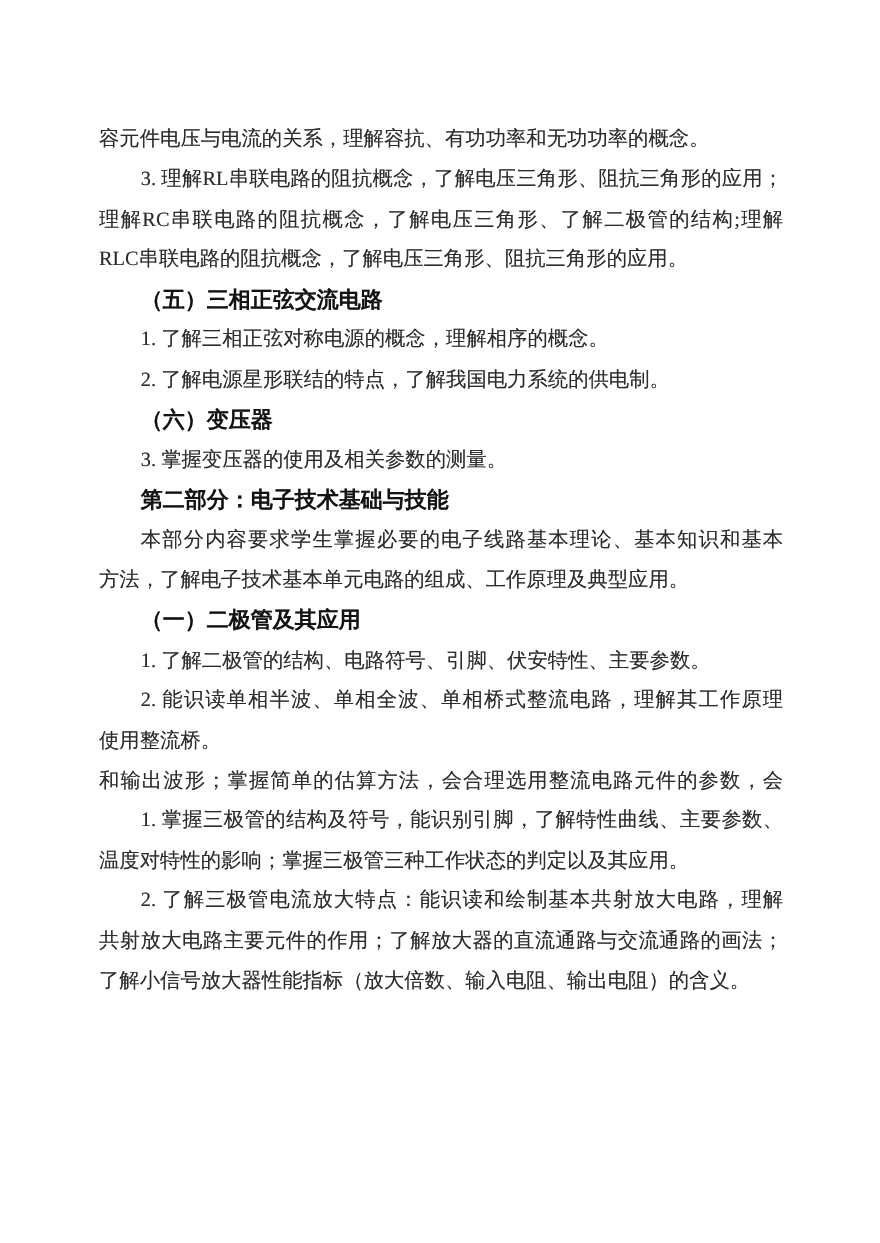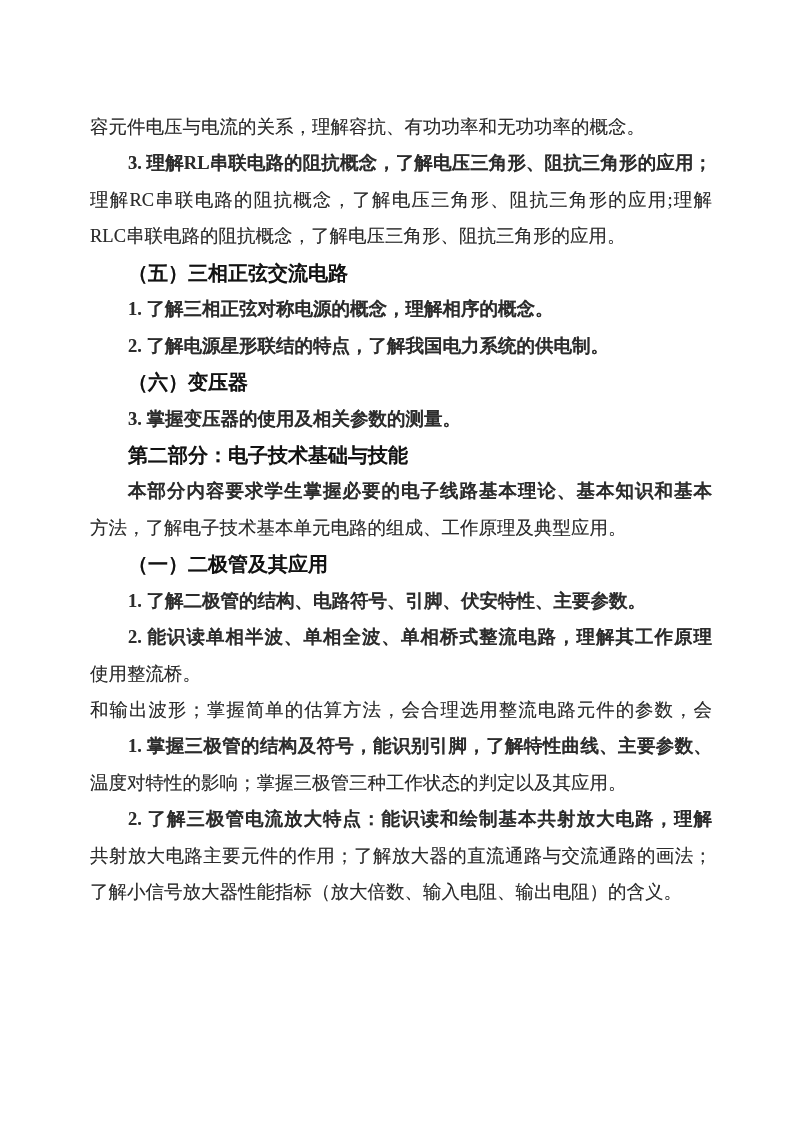--- a/index.html
+++ b/index.html
@@ -23,21 +23,20 @@
   }
   .line {
     height: 36.45px;
     line-height: 36.45px;
     font-size: 18.5px;
     color: var(--body-color, #2c2c2c);
     text-shadow: 0 0 0.5px rgba(70, 70, 70, 0.55);
   }
   .line.indent {
     padding-left: 38px;
-    font-weight: bold;
   }
   .line.justify {
     text-align: justify;
     text-align-last: justify;
   }
   .line.heading {
     font-weight: bold;
     font-size: 20px;
     color: var(--heading-color, #131313);
   }
@@ -56,21 +55,21 @@
     color: #2f2f2f;
   }
 </style>
 </head>
 <body>
 
 <div class="page">
   <div class="content" id="doc-content">
       <div class="line body">容元件电压与电流的关系，理解容抗、有功功率和无功功率的概念。</div>
       <div class="line body indent justify">3. 理解RL串联电路的阻抗概念，了解电压三角形、阻抗三角形的应用；</div>
-      <div class="line body justify">理解RC串联电路的阻抗概念，了解电压三角形、阻抗三角形的应用;理解</div>
+      <div class="line body justify">理解RC串联电路的阻抗概念，了解电压三角形、了解二极管的结构;理解</div>
       <div class="line body">RLC串联电路的阻抗概念，了解电压三角形、阻抗三角形的应用。</div>
       <div class="line heading indent">（五）三相正弦交流电路</div>
       <div class="line body indent">1. 了解三相正弦对称电源的概念，理解相序的概念。</div>
       <div class="line body indent">2. 了解电源星形联结的特点，了解我国电力系统的供电制。</div>
       <div class="line heading indent">（六）变压器</div>
       <div class="line body indent">3. 掌握变压器的使用及相关参数的测量。</div>
       <div class="line heading indent">第二部分：电子技术基础与技能</div>
       <div class="line body indent justify">本部分内容要求学生掌握必要的电子线路基本理论、基本知识和基本</div>
       <div class="line body">方法，了解电子技术基本单元电路的组成、工作原理及典型应用。</div>
       <div class="line heading indent">（一）二极管及其应用</div>

